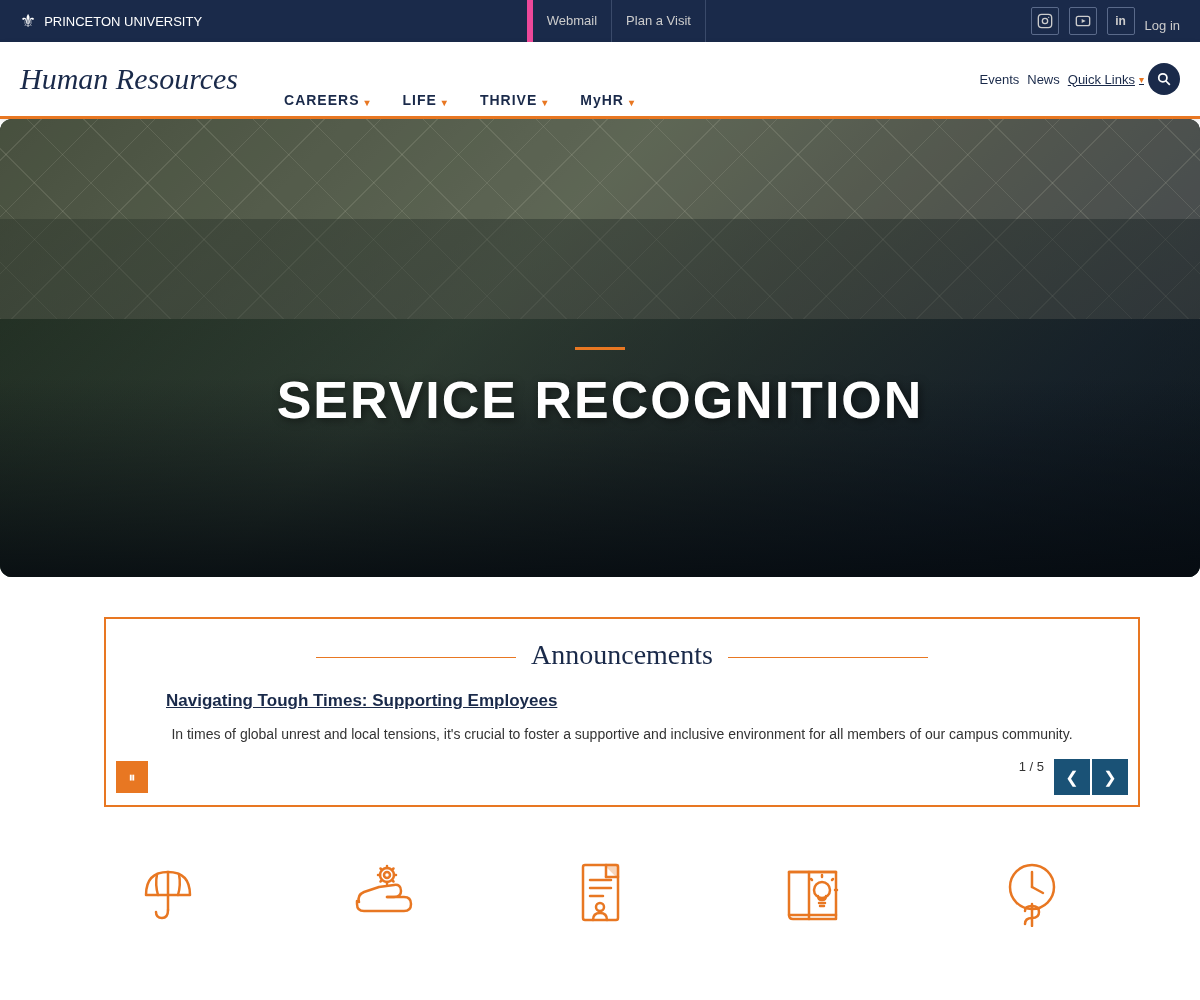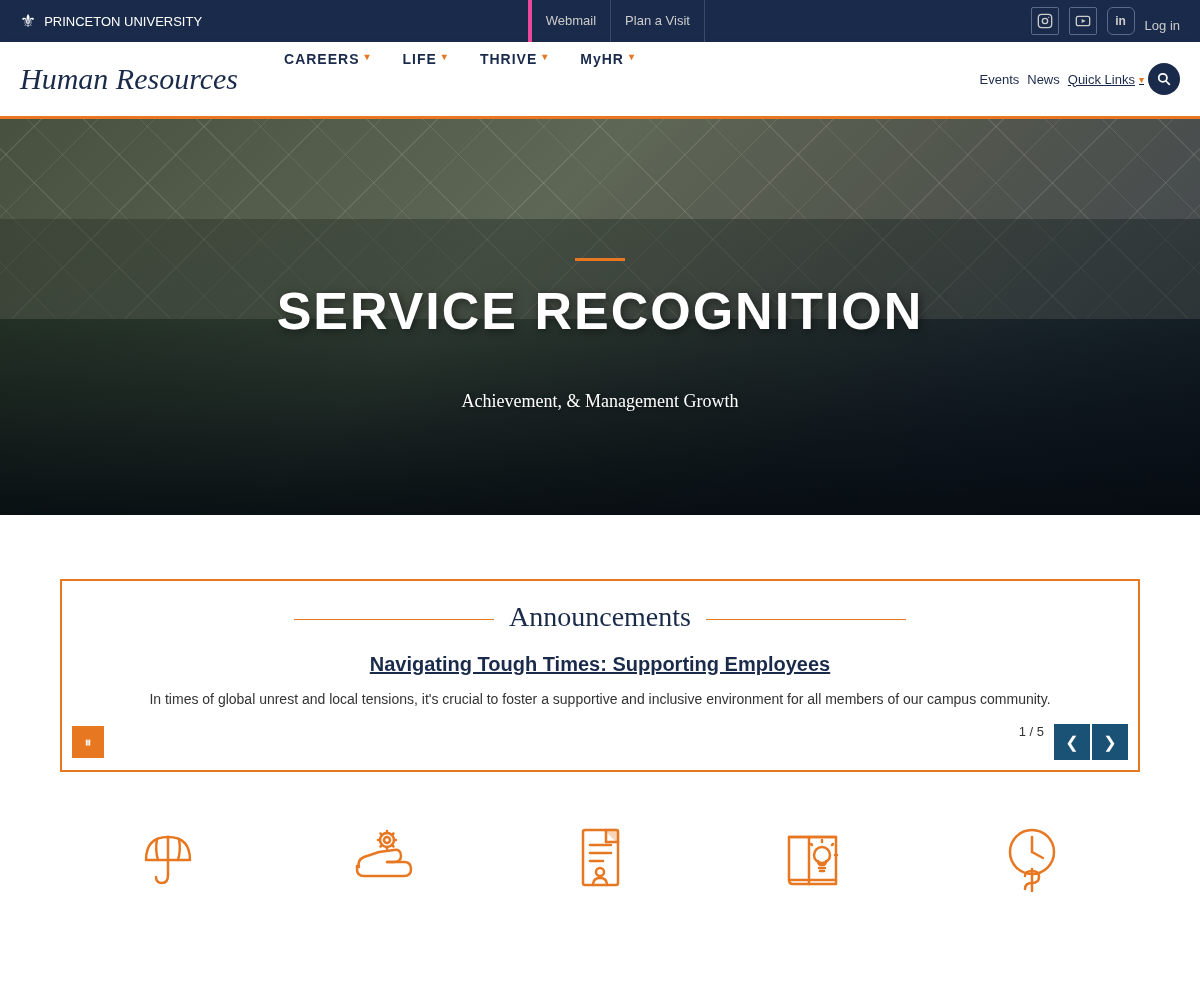--- a/index.html
+++ b/index.html
@@ -22,21 +22,21 @@
     .utility-logo .shield { font-size: 18px; }
     .utility-links { display: flex; gap: 0; }
     .utility-links a {
       color: #ccc;
       text-decoration: none;
       padding: 0 14px;
       border-right: 1px solid #3a4a6a;
       line-height: 42px;
       font-size: 13px;
     }
-    .utility-links a:first-child { border-left: 4px solid #ec4899; }
+    .utility-links a:first-child { border-left: 6px solid #ec4899; }
     .utility-right { display: flex; align-items: center; gap: 10px; }
     .social-icon {
       width: 28px; height: 28px;
       border: 1px solid #5a6a8a;
       display: flex; align-items: center; justify-content: center;
       border-radius: 2px;
       color: #ccc;
       font-size: 14px;
       cursor: pointer;
     }
@@ -56,21 +56,21 @@
       font-family: Georgia, serif;
       font-size: 30px;
       color: #1a2a4a;
       font-weight: normal;
       margin-right: 30px;
       white-space: nowrap;
       font-style: italic;
     }
     .main-nav-links { display: flex; align-items: center; flex: 1; }
     .nav-item {
-      display: flex; align-items: flex-start;
+      display: flex; align-items: flex-end;
       padding: 0 16px;
       height: 60px;
       cursor: pointer;
       font-family: Arial, sans-serif;
       font-size: 14px;
       font-weight: bold;
       color: #1a2a4a;
       letter-spacing: 1px;
       border-bottom: 3px solid transparent;
       margin-bottom: -3px;
@@ -93,23 +93,24 @@
       display: flex; align-items: center; justify-content: center;
       cursor: pointer;
       color: #fff;
       font-size: 14px;
     }
 
     
     .hero {
       position: relative;
       width: 1200px;
-      height: 396px;
+      height: 458px;
       overflow: hidden;
       background: #2a3a2a;
+      border-radius: 12px;
     }
     .hero-image-sim {
       position: absolute; inset: 0;
       background: 
         linear-gradient(135deg, 
           #1a2a1a 0%, #2a3a2a 20%, #3a4a3a 40%, 
           #2a3530 60%, #1a2530 80%, #101820 100%);
       z-index: 0;
     }
     
@@ -149,22 +150,23 @@
     }
     .hero-subtitle {
       font-size: 18px;
       font-family: Georgia, serif;
       line-height: 1.5;
       text-shadow: 1px 1px 4px rgba(0,0,0,0.5);
     }
 
     
     .announcements-section {
-      padding: 64px 20px 20px;
+      padding: 40px 20px 20px;
       background: #fff;
+      margin-left: 44px;
     }
     .announcements-box {
       border: 2px solid #e87722;
       margin: 0 40px;
       padding: 20px 60px 60px;
       position: relative;
       min-height: 160px;
     }
     .announcements-title {
       text-align: center;
@@ -180,24 +182,23 @@
       content: '';
       display: inline-block;
       width: 200px;
       height: 1px;
       background: #e87722;
       vertical-align: middle;
       margin: 0 15px;
     }
     .announcement-link {
       display: block;
-      text-align: center;
       color: #1a2a4a;
       text-decoration: underline;
-      font-size: 20px;
+      font-size: 17px;
       font-weight: bold;
       font-family: Arial, sans-serif;
       margin-bottom: 12px;
       cursor: pointer;
     }
     .announcement-text {
       text-align: center;
       font-size: 14px;
       color: #333;
       font-family: Arial, sans-serif;
@@ -280,21 +281,21 @@
         <circle cx="12" cy="12" r="4"></circle>
         <circle cx="17.5" cy="6.5" r="1" fill="#ccc" stroke="none"></circle>
       </svg>
     </div>
     <div class="social-icon">
       <svg width="16" height="16" viewBox="0 0 24 24" fill="none" stroke="#ccc" stroke-width="2">
         <rect x="2" y="5" width="20" height="14" rx="3"></rect>
         <polygon points="10,9 16,12 10,15" fill="#ccc" stroke="none"></polygon>
       </svg>
     </div>
-    <div class="social-icon" style="font-size:12px;font-weight:bold;color:#ccc;font-family:Arial;border-radius:6px;">in</div>
+    <div class="social-icon" style="font-size:12px;font-weight:bold;color:#ccc;font-family:Arial;">in</div>
     <a class="login-link" href="#">Log in</a>
   </div>
 </div>
 
 <div class="main-nav">
   <div class="site-title">Human Resources</div>
   <div class="main-nav-links">
     <div class="nav-item">
       <span>CAREERS</span>
       <span class="chevron">▾</span>
@@ -332,21 +333,20 @@
   <div class="hero-image-sim"></div>
   <div class="hero-ceiling"></div>
 
   <div style="position:absolute;bottom:0;left:0;right:0;height:200px;background:linear-gradient(to top, rgba(5,10,15,0.85) 0%, transparent 100%);z-index:1;"></div>
   <div style="position:absolute;top:100px;left:0;right:0;bottom:0;background:linear-gradient(to bottom right, rgba(40,50,40,0.4), rgba(10,20,30,0.5));z-index:0;"></div>
   <div class="hero-content">
     <div class="hero-line"></div>
     <div class="hero-title">SERVICE RECOGNITION</div>
     <div class="hero-subtitle">
       <br>
-      <span>Achievement, &amp; Management Growth</span>
     </div>
   </div>
 </div>
 
 <div class="announcements-section">
   <div class="announcements-box">
     <div class="announcements-title">Announcements</div>
     <a class="announcement-link" href="#">Navigating Tough Times: Supporting Employees</a>
     <p class="announcement-text">In times of global unrest and local tensions, it's crucial to foster a supportive and inclusive environment for all members of our campus community.</p>
     <div class="announcements-controls">

